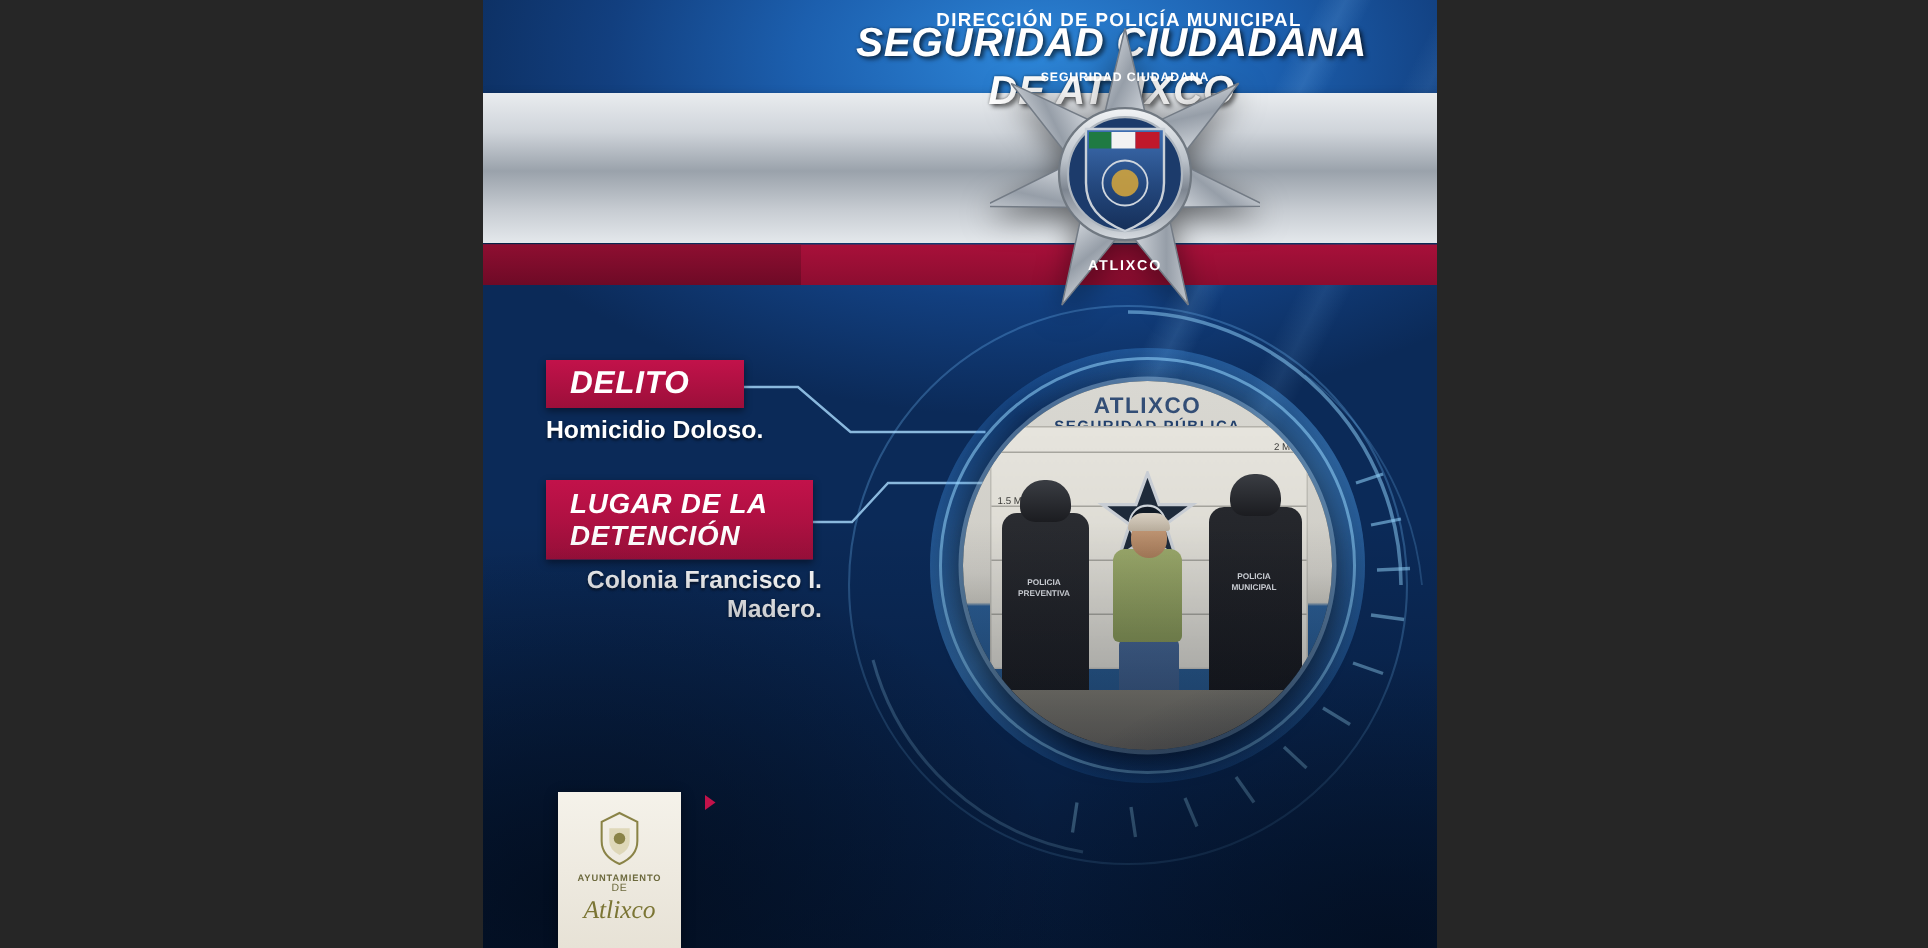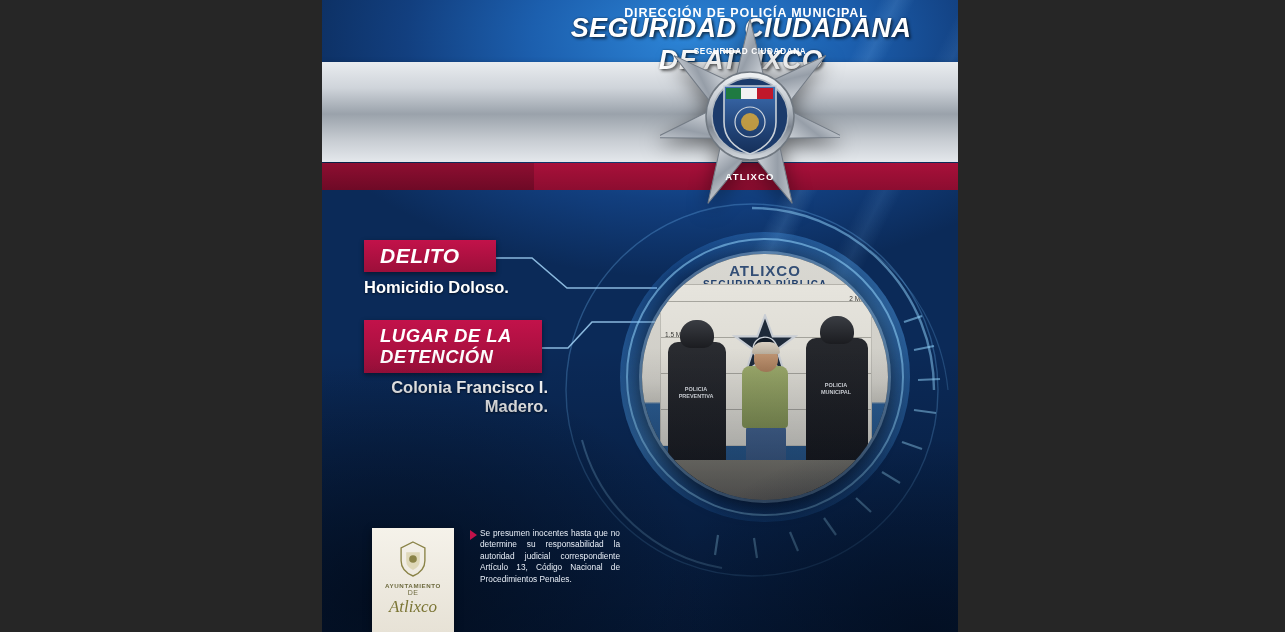--- a/index.html
+++ b/index.html
@@ -459,16 +459,15 @@
         <path d="M20 2 L34 9 L34 24 Q34 36 20 42 Q6 36 6 24 L6 9 Z" fill="none" stroke="#8a8347" stroke-width="1.6"></path>
         <path d="M12 14 L28 14 L28 24 Q28 31 20 35 Q12 31 12 24 Z" fill="#cfc796" opacity=".55"></path>
         <circle cx="20" cy="22" r="4.5" fill="#8a8347"></circle>
       </svg>
       <div class="seal-t1">AYUNTAMIENTO</div>
       <div class="seal-t2">DE</div>
       <div class="seal-t3">Atlixco</div>
     </div>
 
     <div class="disclaimer-arrow"></div>
-    <div class="disclaimer">Se presumen inocentes hasta que no determine su responsabilidad la autoridad judicial correspondiente  Artículo 13, Código Nacional de Procedimientos Penales.</div>
 
   </div>
 </div>
 
 </body></html>

